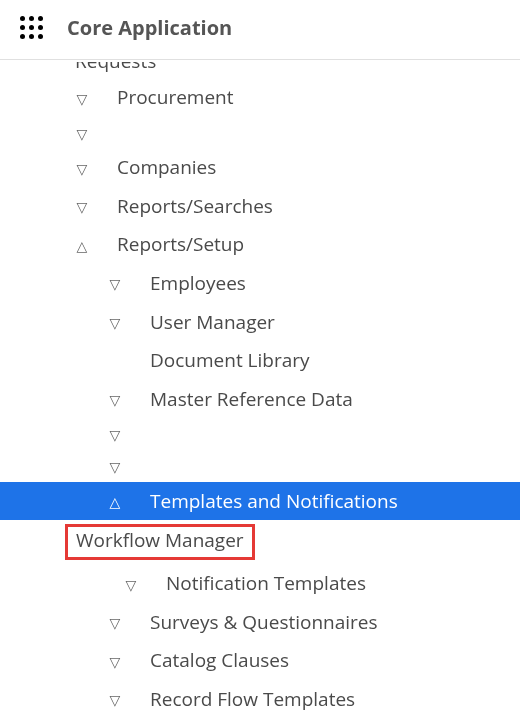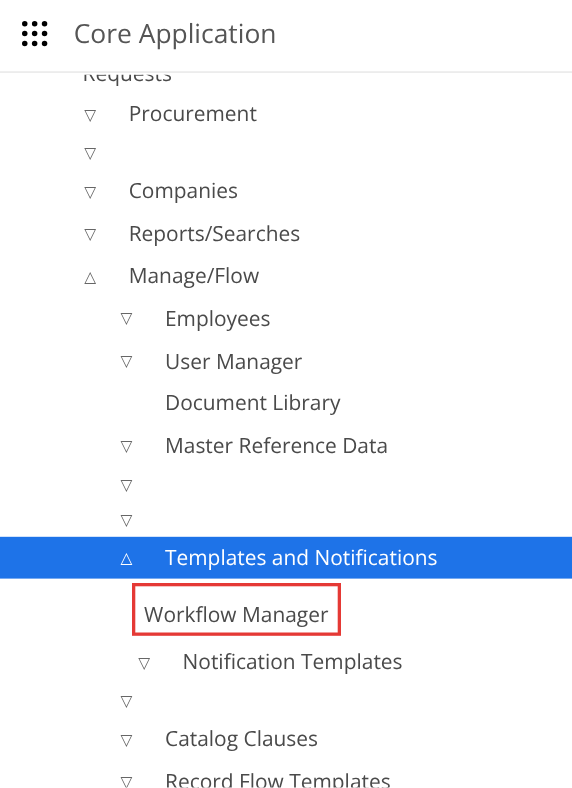--- a/index.html
+++ b/index.html
@@ -29,22 +29,22 @@
     border-bottom:1px solid var(--border);
   }
   .apps-icon {
     display:flex;
     flex-direction:column;
     gap:4px;
   }
   .apps-row { display:flex; gap:4px; }
   .apps-dot { width:5px; height:5px; background:#000; border-radius:50%; }
   .header-title {
-    font-size:24px;
-    font-weight:400;
+    font-size:20px;
+    font-weight:700;
     color:#555;
   }
 
   .nav {
     padding-top:2px;
   }
   .cutoff {
     height:16px;
     overflow:hidden;
     position:relative;
@@ -88,22 +88,22 @@
     background:var(--sel-bg);
   }
   .item.selected .label,
   .item.selected .chev { color:var(--sel-text); }
   .margin-wrap {
     margin:0 28px;
   }
   .highlight-box {
     display:inline-block;
     border:3px solid var(--highlight);
-    padding:12px 8px 4px 8px;
-    margin-left:120px;
+    padding:0 8px 4px 8px;
+    margin-left:65px;
     margin-top:4px;
     margin-bottom:4px;
   }
   .highlight-box .label { font-size:19px; color:var(--text); }
 </style>
 </head>
 <body>
 
 <div class="header">
   <div class="apps-icon">
@@ -143,21 +143,21 @@
     <div class="item l0">
       <span class="chev">▽</span>
       <span class="label">Companies</span>
     </div>
     <div class="item l0">
       <span class="chev">▽</span>
       <span class="label">Reports/Searches</span>
     </div>
     <div class="item l0">
       <span class="chev">△</span>
-      <span class="label">Manage/Flow</span>
+      <span class="label">Reports/Setup</span>
     </div>
     <div class="item l1">
       <span class="chev">▽</span>
       <span class="label">Employees</span>
     </div>
     <div class="item l1">
       <span class="chev">▽</span>
       <span class="label">User Manager</span>
     </div>
     <div class="item l1 no-chev">
@@ -185,20 +185,21 @@
     <span class="label">Workflow Manager</span>
   </div>
 
   <div class="margin-wrap">
     <div class="item l2">
       <span class="chev">▽</span>
       <span class="label">Notification Templates</span>
     </div>
     <div class="item l1">
       <span class="chev">▽</span>
+      <span class="label">Surveys &amp; Questionnaires</span>
     </div>
     <div class="item l1">
       <span class="chev">▽</span>
       <span class="label">Catalog Clauses</span>
     </div>
     <div class="item l1">
       <span class="chev">▽</span>
       <span class="label">Record Flow Templates</span>
     </div>
   </div>

